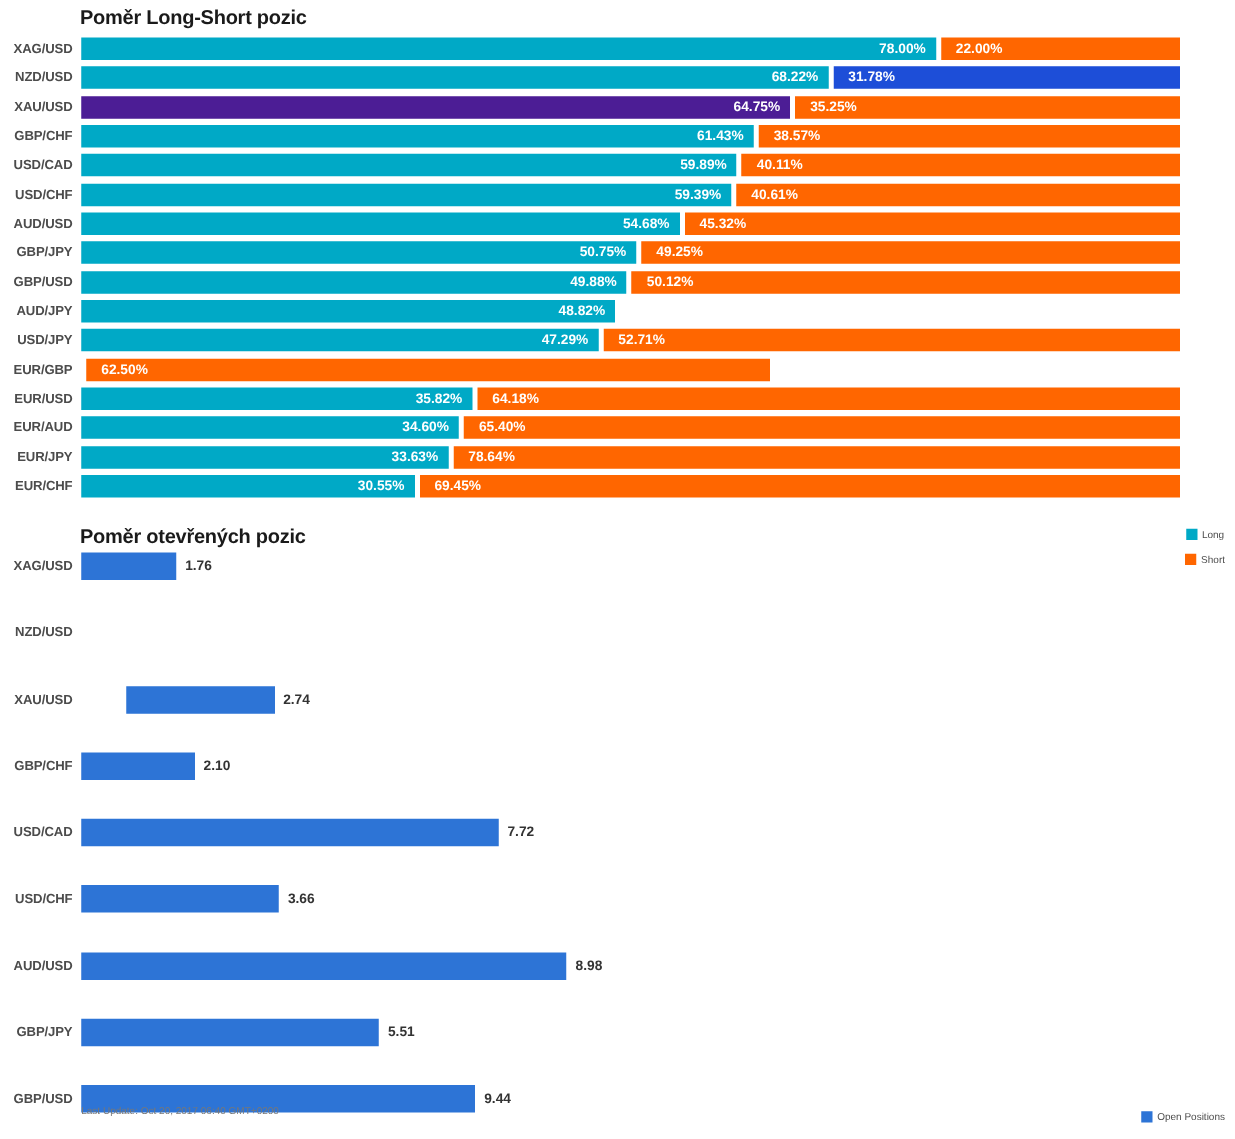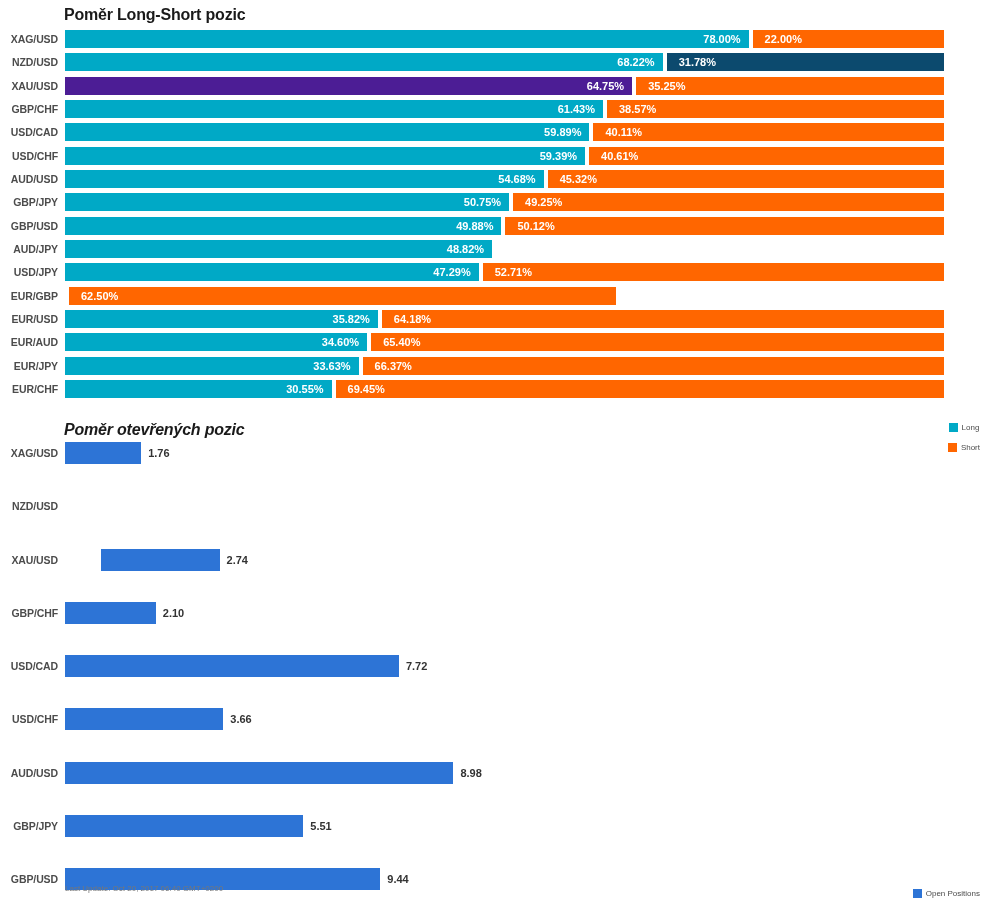--- a/index.html
+++ b/index.html
@@ -108,21 +108,21 @@
   .legend-swatch {
     width: 9px;
     height: 9px;
     display: inline-block;
   }
   #ls-legend { right: 8px; top: 423px; flex-direction: column; }
   #op-legend { right: 8px; top: 889px; }
 
   
   #op-chart { top: 415px; height: 496px; }
-  #op-chart .chart-title { top: 6px; font-style: italic; }
+  #op-chart .chart-title { top: 6px; }
 
   .op-rows {
     position: absolute;
     top: 23px;
     left: 0;
     width: 988px;
   }
   .op-row {
     position: relative;
     height: 53.3px;
@@ -193,21 +193,21 @@
             <span class="ls-val">22.00%</span>
           </div>
         </div>
       </div>
       <div class="ls-row">
         <div class="ls-label">NZD/USD</div>
         <div class="ls-track">
           <div class="ls-seg long" style="width: calc(68.22% - 2px); background: rgb(0, 169, 198);">
             <span class="ls-val">68.22%</span>
           </div>
-          <div class="ls-seg short" style="width: calc(31.78% - 2px); background: #0c4a6e;">
+          <div class="ls-seg short" style="width: calc(31.78% - 2px); background: #1d4ed8;">
             <span class="ls-val">31.78%</span>
           </div>
         </div>
       </div>
       <div class="ls-row">
         <div class="ls-label">XAU/USD</div>
         <div class="ls-track">
           <div class="ls-seg long" style="width: calc(64.75% - 2px); background: #4c1d95; padding-left: 28px;">
             <span class="ls-val">64.75%</span>
           </div>
@@ -331,21 +331,21 @@
           </div>
         </div>
       </div>
       <div class="ls-row">
         <div class="ls-label">EUR/JPY</div>
         <div class="ls-track">
           <div class="ls-seg long" style="width: calc(33.63% - 2px); background: rgb(0, 169, 198);">
             <span class="ls-val">33.63%</span>
           </div>
           <div class="ls-seg short" style="width: calc(66.37% - 2px); background: rgb(255, 102, 0);">
-            <span class="ls-val">66.37%</span>
+            <span class="ls-val">78.64%</span>
           </div>
         </div>
       </div>
       <div class="ls-row">
         <div class="ls-label">EUR/CHF</div>
         <div class="ls-track">
           <div class="ls-seg long" style="width: calc(30.55% - 2px); background: rgb(0, 169, 198);">
             <span class="ls-val">30.55%</span>
           </div>
           <div class="ls-seg short" style="width: calc(69.45% - 2px); background: rgb(255, 102, 0);">

